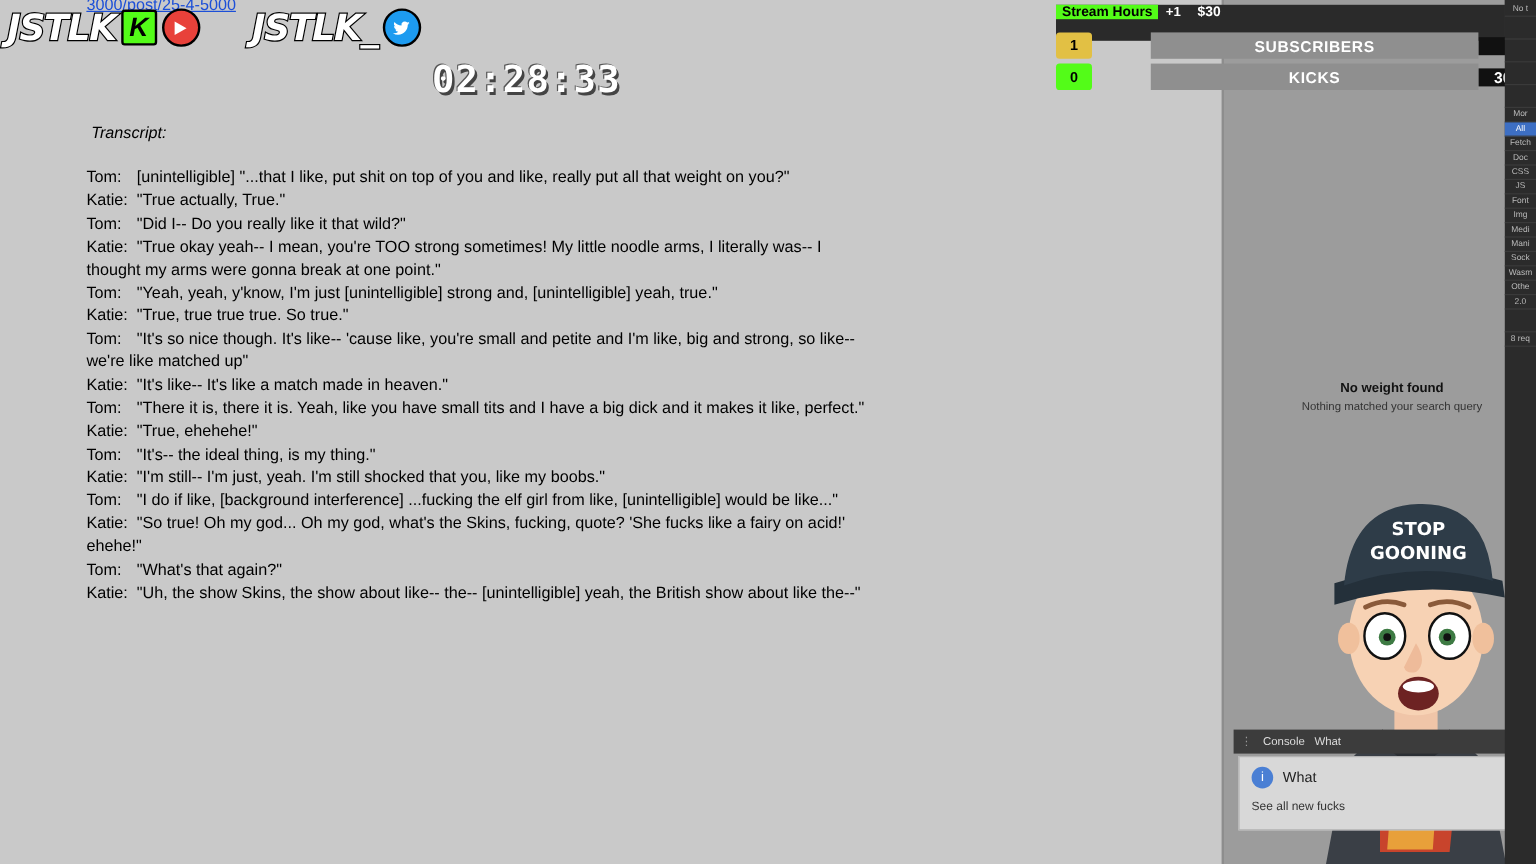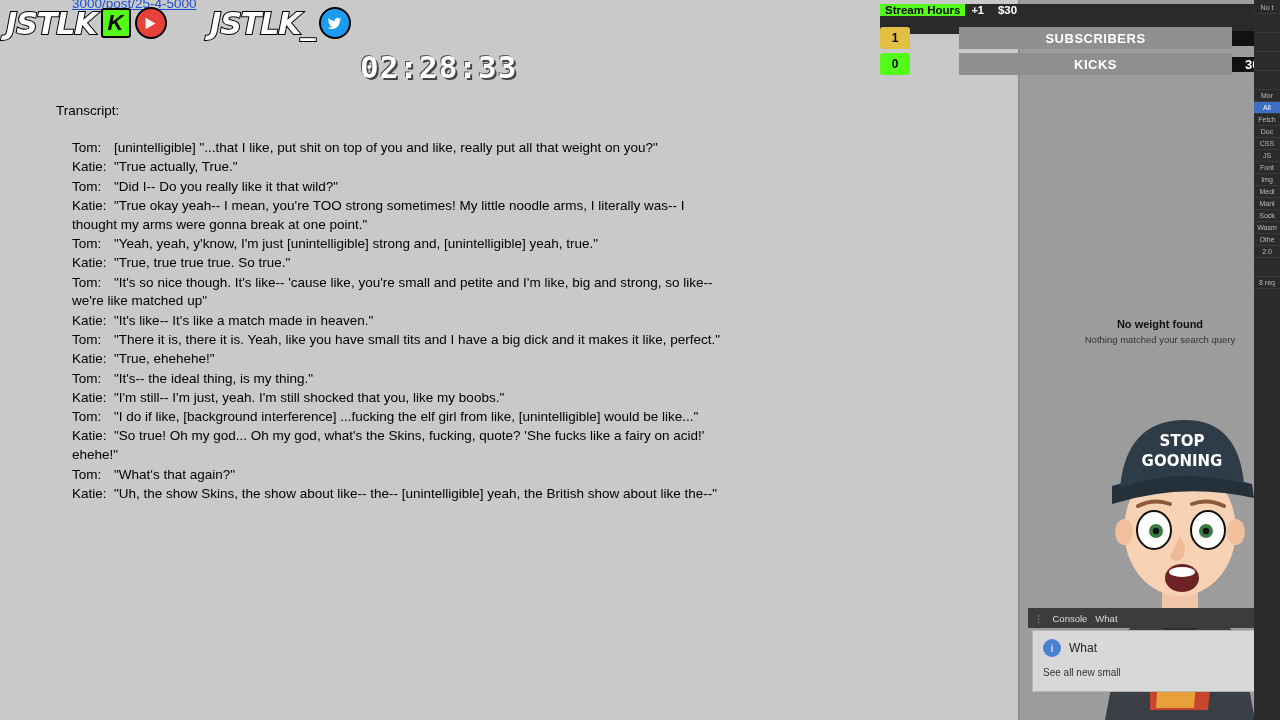--- a/index.html
+++ b/index.html
@@ -46,23 +46,24 @@
   .video-line .lbl { font-weight: bold; }
   .video-line a {
     color: #1c4fd8;
     text-decoration: underline;
   }
   #video1-line { top: 48px; }
   #video2-line { top: 565px; }
 
   .transcript-label {
     position: absolute;
-    left: 56px;
+    left: 76px;
     top: 103px;
     font-size: 13.5px;
+    font-style: italic;
     color: #000;
   }
 
   .lines {
     position: absolute;
     left: 72px;
     top: 139px;
     width: 660px;
     font-size: 13.5px;
     line-height: 18.8px;
@@ -497,21 +498,21 @@
       <span class="dots">⋮</span>
       <span>Console</span>
       <span>What</span>
     </div>
 
     <div class="whatsnew">
       <div class="wn-title">
         <span class="wn-icon">i</span>
         <span>What</span>
       </div>
-      <div class="wn-link">See all new small</div>
+      <div class="wn-link">See all new fucks</div>
     </div>
 
     <div class="devstrip-top"></div>
     <div class="devstrip" id="devstrip">
         <div class="dev-item">No t</div>
         <div class="dev-item" style="height: 14px;"></div>
         <div class="dev-item" style="height: 14px;"></div>
         <div class="dev-item" style="height: 14px;"></div>
         <div class="dev-item" style="height: 14px;"></div>
         <div class="dev-item">Mor</div>

